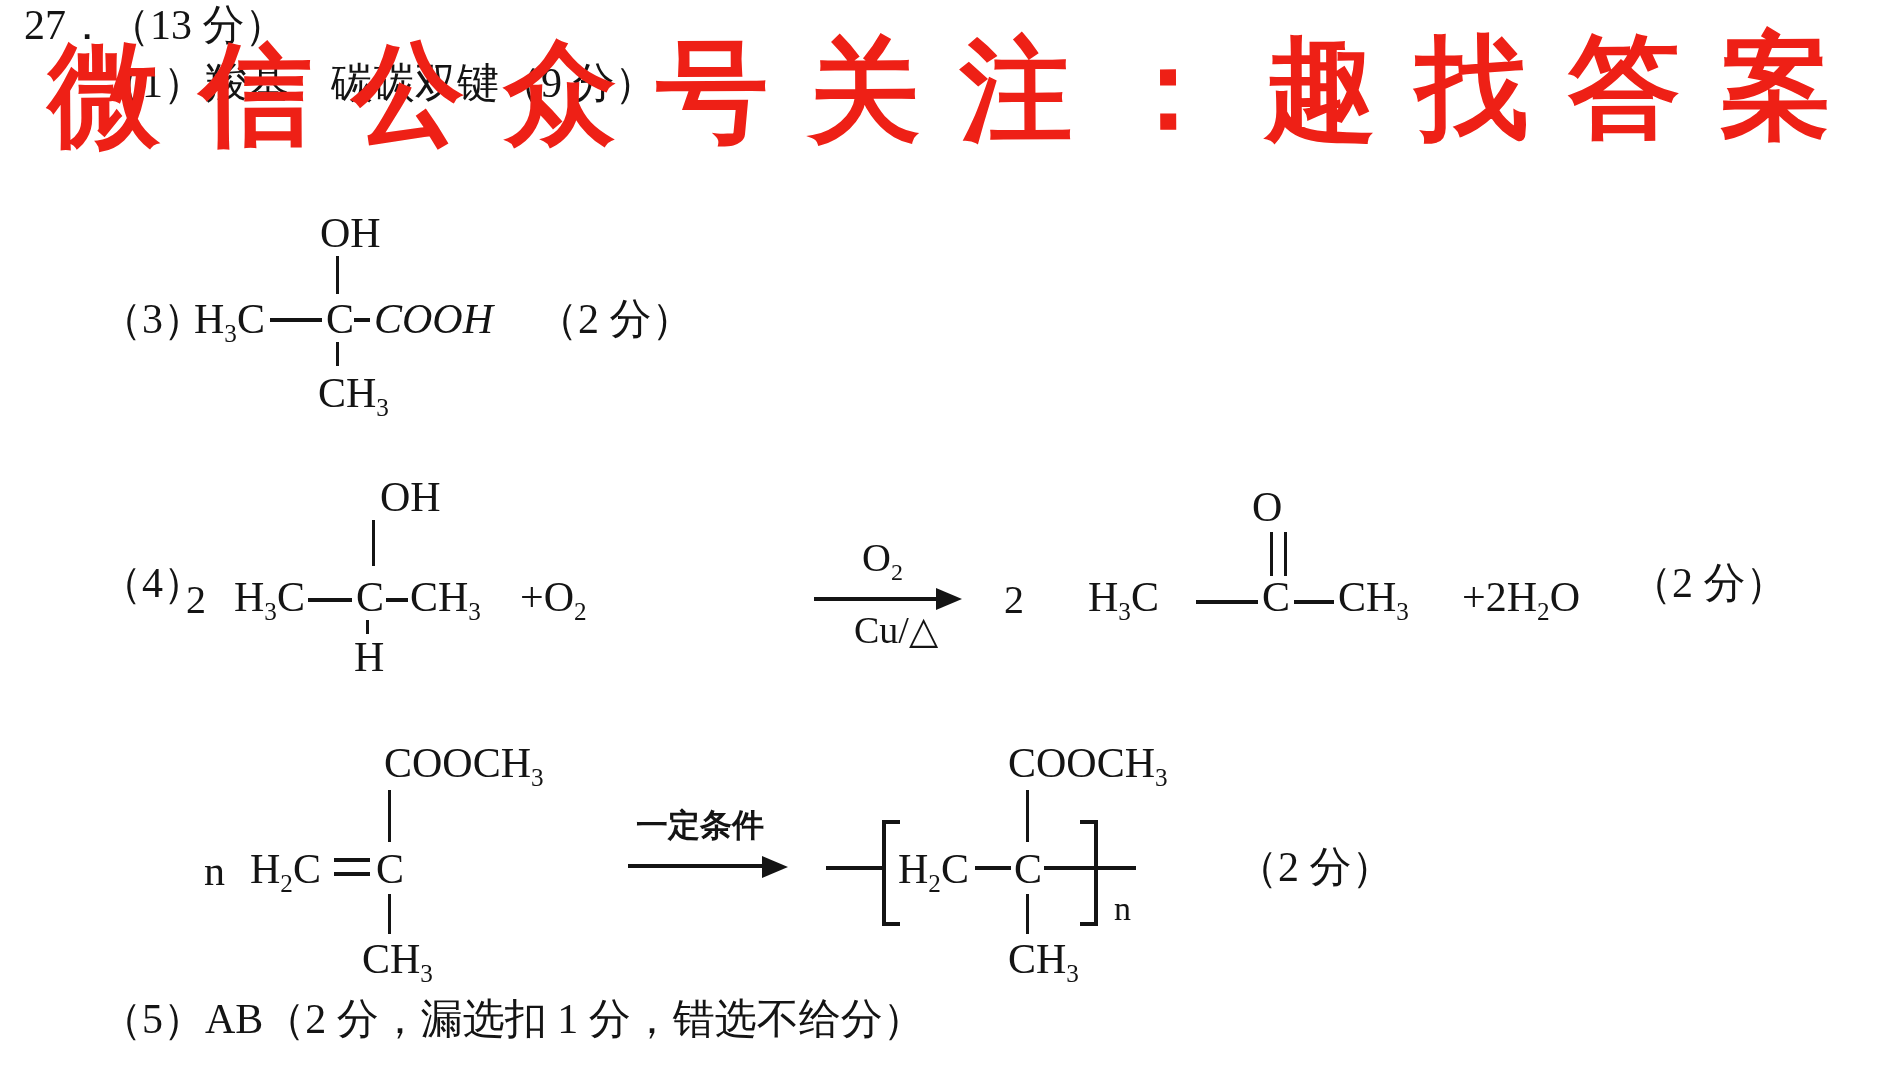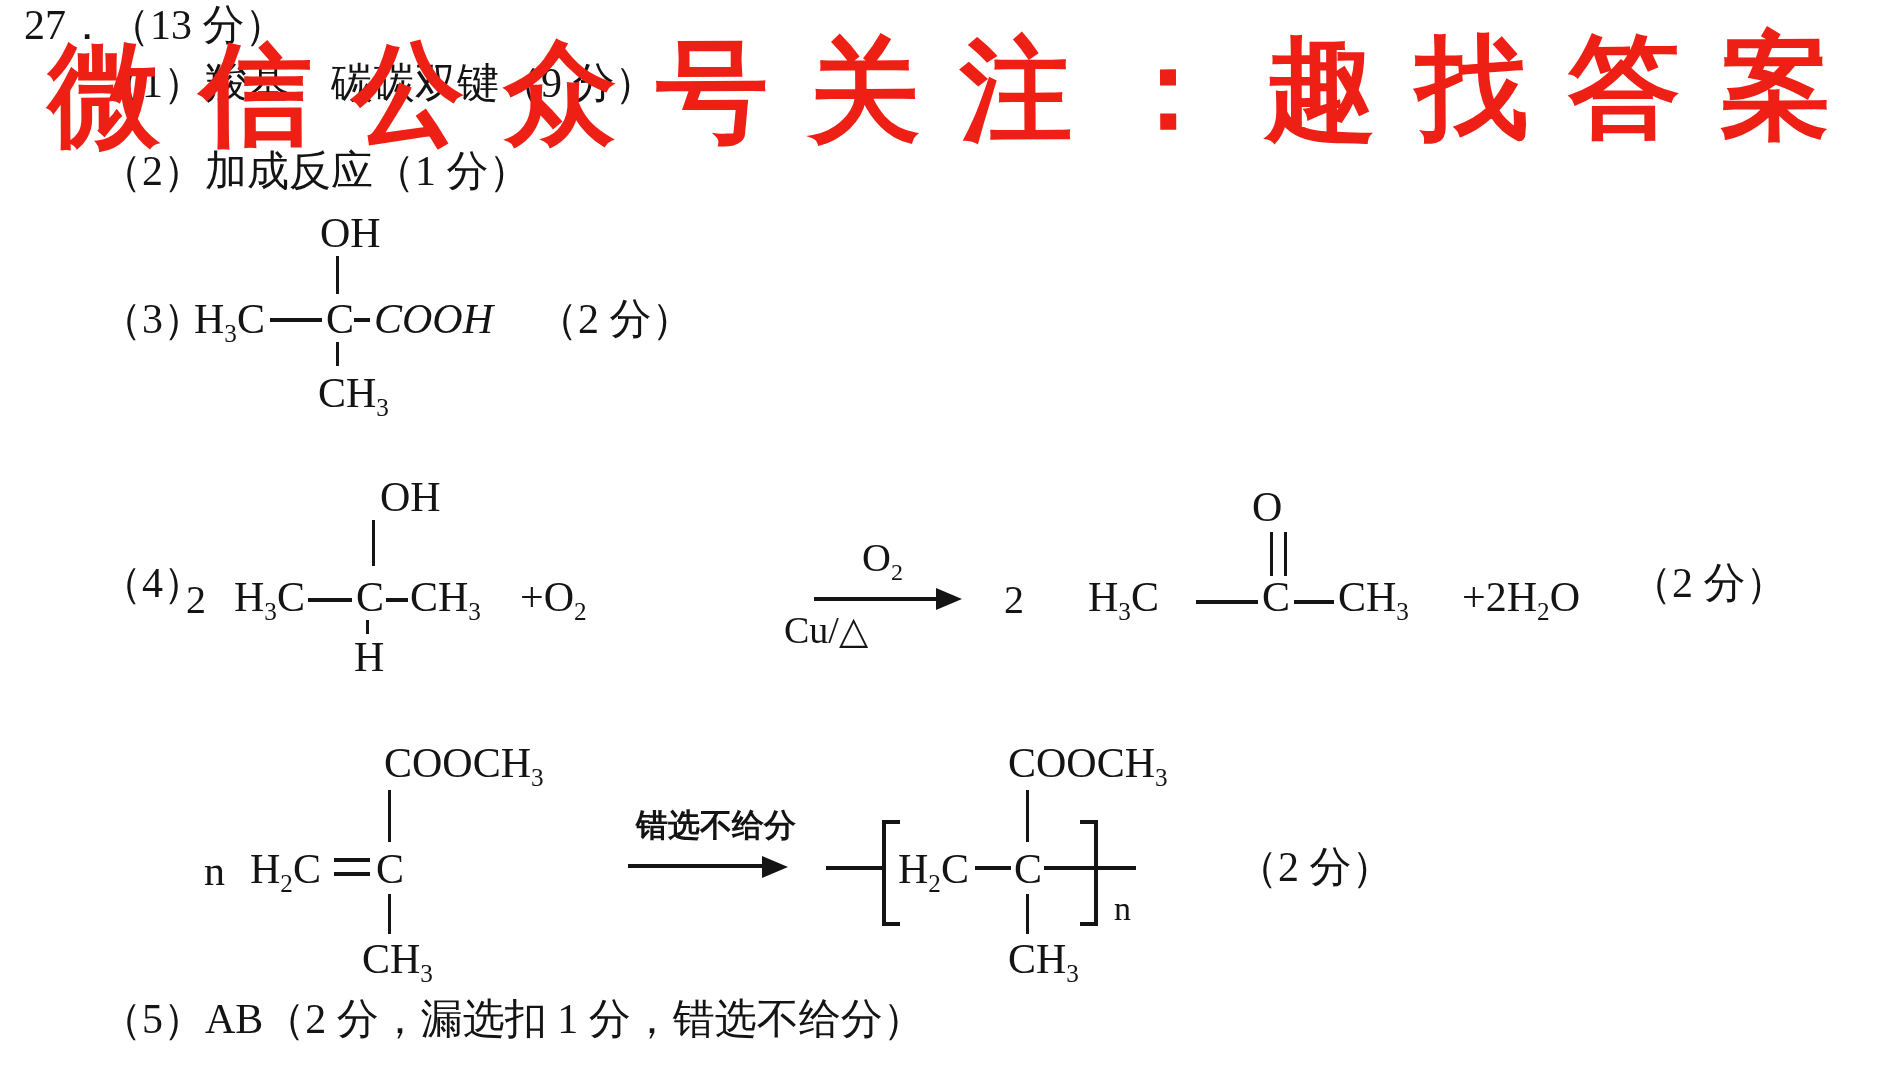--- a/index.html
+++ b/index.html
@@ -23,21 +23,20 @@
 <body>
 
 <div id="page">
 
   <div class="wm" style="color: rgb(238, 32, 22);">微信公众号关注：趣找答案</div>
 
   <div class="t" style="left:24px;top:2px;">27．（13 分）</div>
 
   <div class="t" style="left:100px;top:60px;">（1）羧基　碳碳双键（9 分）</div>
 
-  <div class="t" style="left:100px;top:148px;">（2）加成反应（1 分）</div>
 
   <div class="t" style="left:320px;top:210px;">OH</div>
   <div class="vb" style="left:336px;top:256px;height:38px;"></div>
   <div class="t" style="left:100px;top:296px;">（3）</div>
   <div class="t" style="left:194px;top:296px;">H<sub>3</sub>C</div>
   <div class="hb" style="left:270px;top:318px;width:52px;"></div>
   <div class="t" style="left:326px;top:296px;">C</div>
   <div class="hb" style="left:354px;top:318px;width:16px;"></div>
   <div class="t" style="left:374px;top:296px;font-style:italic;">COOH</div>
   <div class="vb" style="left:336px;top:342px;height:24px;"></div>
@@ -53,21 +52,21 @@
   <div class="t" style="left:356px;top:574px;">C</div>
   <div class="hb" style="left:386px;top:598px;width:22px;"></div>
   <div class="t" style="left:410px;top:574px;">CH<sub>3</sub></div>
   <div class="vb" style="left:366px;top:620px;height:14px;"></div>
   <div class="t" style="left:354px;top:634px;">H</div>
   <div class="t" style="left:520px;top:574px;">+O<sub>2</sub></div>
 
   <div class="t f40" style="left:862px;top:536px;">O<sub>2</sub></div>
   <div class="hb" style="left:814px;top:597px;width:128px;"></div>
   <div class="arrowhead" style="left:936px;top:588px;"></div>
-  <div class="t f38" style="left:784px;top:610px;">Cu/△</div>
+  <div class="t f38" style="left:854px;top:610px;">Cu/△</div>
 
   <div class="t f40" style="left:1004px;top:578px;">2</div>
   <div class="t" style="left:1088px;top:574px;">H<sub>3</sub>C</div>
   <div class="hb" style="left:1196px;top:600px;width:62px;"></div>
   <div class="t" style="left:1262px;top:574px;">C</div>
   <div class="t" style="left:1252px;top:484px;">O</div>
   <div class="vb" style="left:1270px;top:532px;height:44px;"></div>
   <div class="vb" style="left:1284px;top:532px;height:44px;"></div>
   <div class="hb" style="left:1294px;top:600px;width:40px;"></div>
   <div class="t" style="left:1338px;top:574px;">CH<sub>3</sub></div>
@@ -77,21 +76,21 @@
   <div class="t" style="left:384px;top:740px;">COOCH<sub>3</sub></div>
   <div class="vb" style="left:388px;top:790px;height:52px;"></div>
   <div class="t" style="left:204px;top:848px;">n</div>
   <div class="t" style="left:250px;top:846px;">H<sub>2</sub>C</div>
   <div class="hb" style="left:334px;top:858px;width:36px;"></div>
   <div class="hb" style="left:334px;top:872px;width:36px;"></div>
   <div class="t" style="left:376px;top:846px;">C</div>
   <div class="vb" style="left:388px;top:894px;height:40px;"></div>
   <div class="t" style="left:362px;top:936px;">CH<sub>3</sub></div>
 
-  <div class="cond" style="left:636px;top:804px;">错选不给分</div>
+  <div class="cond" style="left:636px;top:804px;">一定条件</div>
   <div class="hb" style="left:628px;top:864px;width:140px;"></div>
   <div class="arrowhead" style="left:762px;top:856px;"></div>
 
   <div class="hb" style="left:826px;top:866px;width:60px;"></div>
   <div class="brl" style="left:882px;top:820px;height:98px;"></div>
   <div class="t" style="left:898px;top:846px;">H<sub>2</sub>C</div>
   <div class="hb" style="left:975px;top:866px;width:36px;"></div>
   <div class="t" style="left:1014px;top:846px;">C</div>
   <div class="t" style="left:1008px;top:740px;">COOCH<sub>3</sub></div>
   <div class="vb" style="left:1026px;top:790px;height:52px;"></div>

